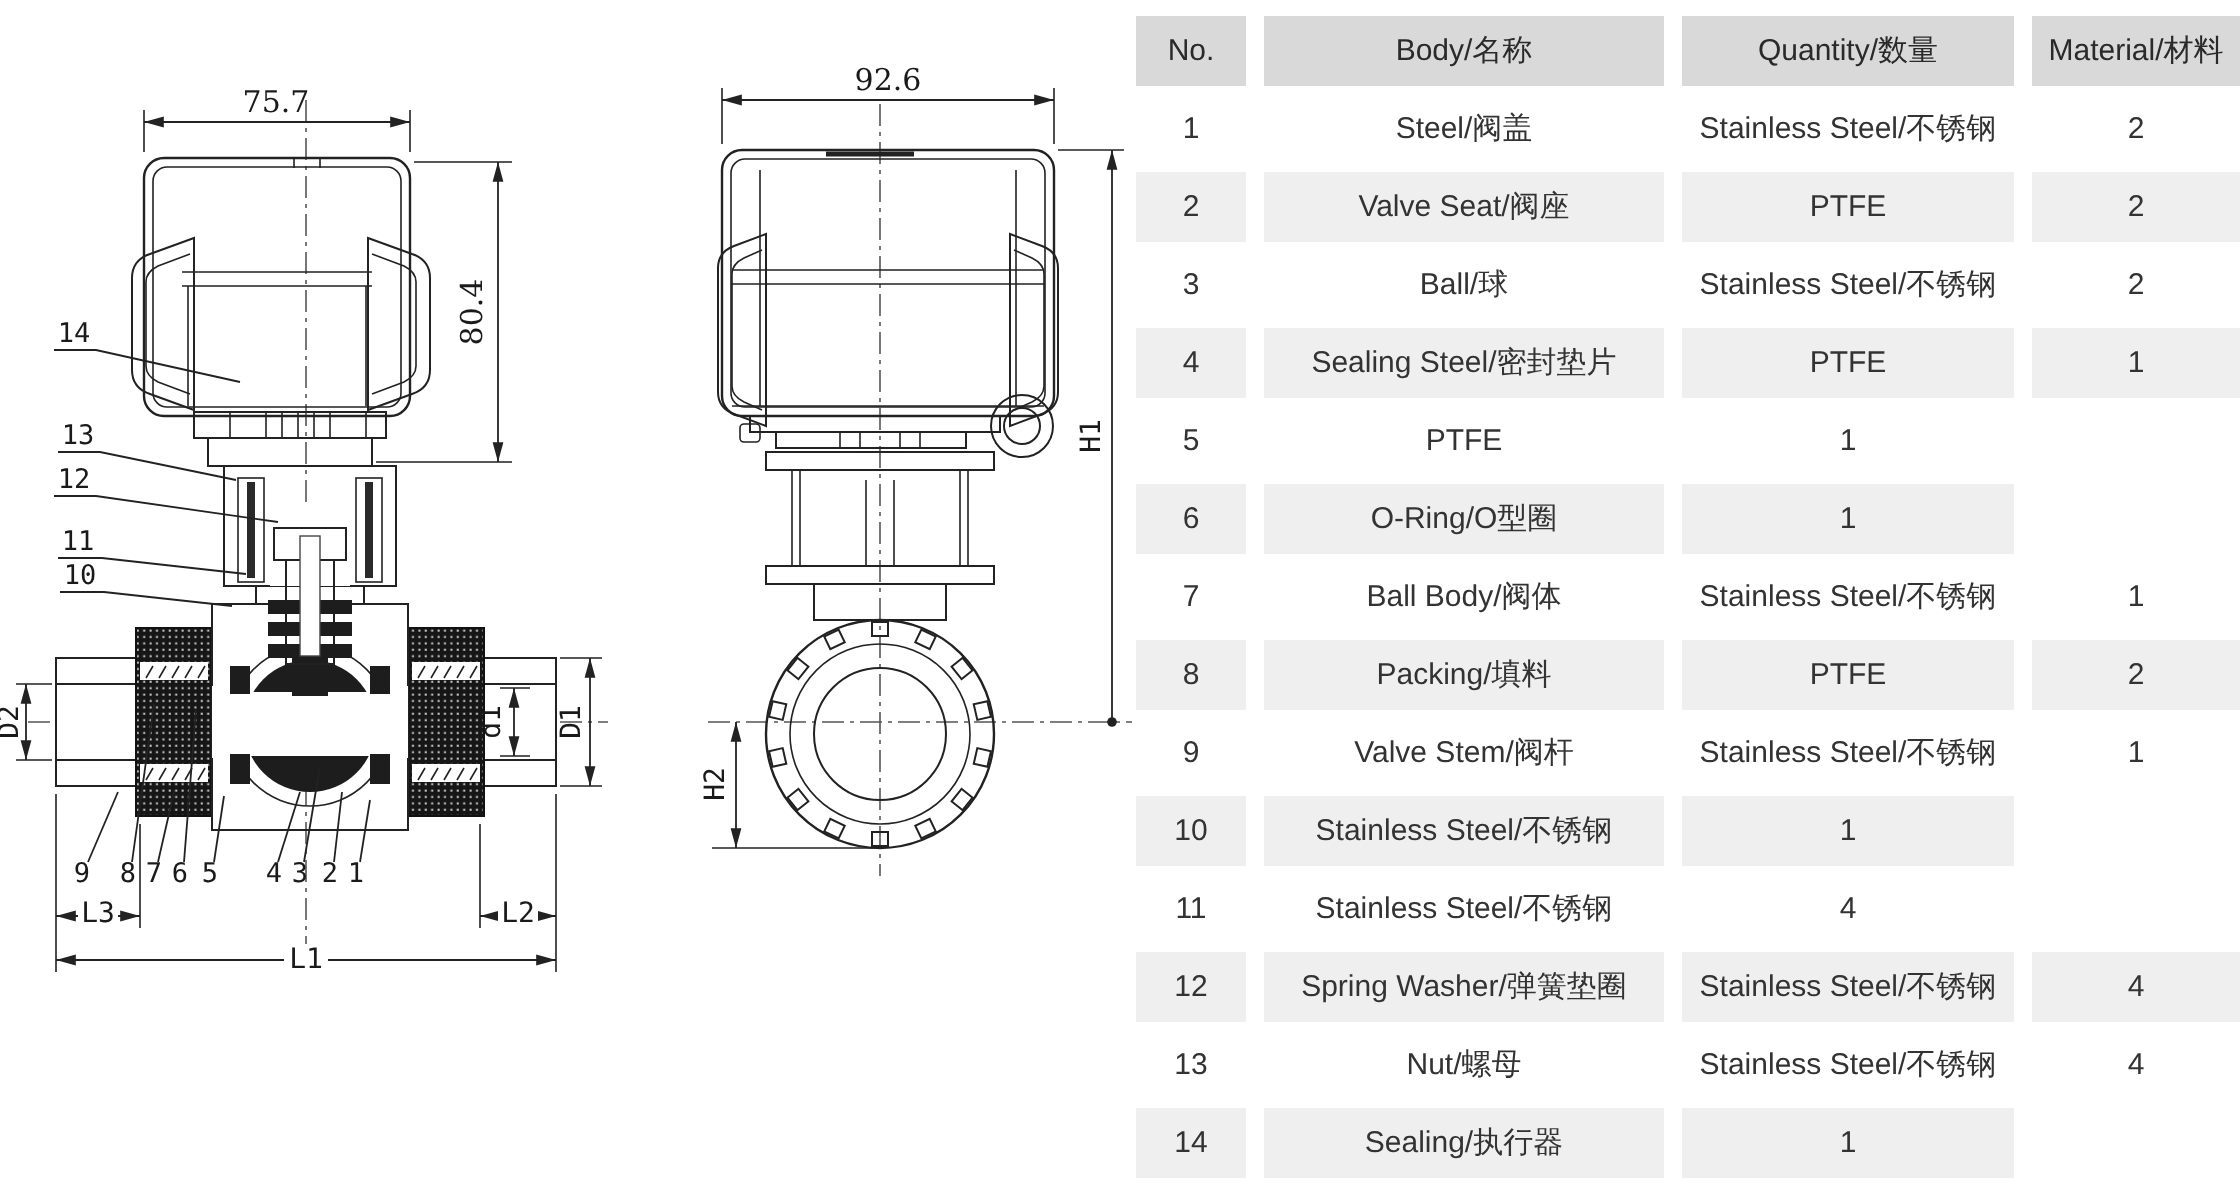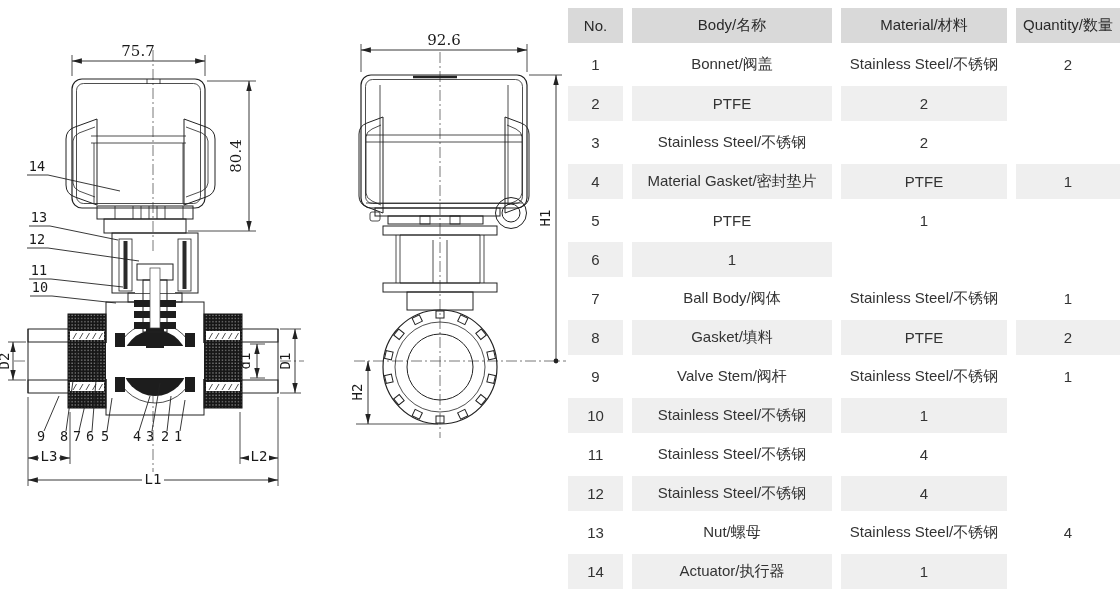--- a/index.html
+++ b/index.html
@@ -332,64 +332,67 @@
       <path class="thin" d="M56,424 H138"></path>
       <path class="dim" d="M68,361 V424" marker-start="url(#arr)" marker-end="url(#arr)"></path>
       <text class="dimlet" transform="translate(62,392) rotate(-90)" text-anchor="middle">H2</text>
     </g>
   </svg>
 
   <div class="bom">
     <div class="brow head">
       <div class="cell">No.</div>
       <div class="cell">Body/名称</div>
+      <div class="cell">Quantity/数量</div>
       <div class="cell">Material/材料</div>
-      <div class="cell">Quantity/数量</div>
     </div>
     <div id="bom-rows">
         <div class="brow">
           <div class="cell">1</div>
-          <div class="cell">Bonnet/阀盖</div>
+          <div class="cell">Steel/阀盖</div>
           <div class="cell">Stainless Steel/不锈钢</div>
           <div class="cell">2</div>
         </div>
         <div class="brow alt">
           <div class="cell">2</div>
+          <div class="cell">Valve Seat/阀座</div>
           <div class="cell">PTFE</div>
           <div class="cell">2</div>
         </div>
         <div class="brow">
           <div class="cell">3</div>
+          <div class="cell">Ball/球</div>
           <div class="cell">Stainless Steel/不锈钢</div>
           <div class="cell">2</div>
         </div>
         <div class="brow alt">
           <div class="cell">4</div>
-          <div class="cell">Material Gasket/密封垫片</div>
+          <div class="cell">Sealing Steel/密封垫片</div>
           <div class="cell">PTFE</div>
           <div class="cell">1</div>
         </div>
         <div class="brow">
           <div class="cell">5</div>
           <div class="cell">PTFE</div>
           <div class="cell">1</div>
         </div>
         <div class="brow alt">
           <div class="cell">6</div>
+          <div class="cell">O-Ring/O型圈</div>
           <div class="cell">1</div>
         </div>
         <div class="brow">
           <div class="cell">7</div>
           <div class="cell">Ball Body/阀体</div>
           <div class="cell">Stainless Steel/不锈钢</div>
           <div class="cell">1</div>
         </div>
         <div class="brow alt">
           <div class="cell">8</div>
-          <div class="cell">Gasket/填料</div>
+          <div class="cell">Packing/填料</div>
           <div class="cell">PTFE</div>
           <div class="cell">2</div>
         </div>
         <div class="brow">
           <div class="cell">9</div>
           <div class="cell">Valve Stem/阀杆</div>
           <div class="cell">Stainless Steel/不锈钢</div>
           <div class="cell">1</div>
         </div>
         <div class="brow alt">
@@ -397,30 +400,31 @@
           <div class="cell">Stainless Steel/不锈钢</div>
           <div class="cell">1</div>
         </div>
         <div class="brow">
           <div class="cell">11</div>
           <div class="cell">Stainless Steel/不锈钢</div>
           <div class="cell">4</div>
         </div>
         <div class="brow alt">
           <div class="cell">12</div>
+          <div class="cell">Spring Washer/弹簧垫圈</div>
           <div class="cell">Stainless Steel/不锈钢</div>
           <div class="cell">4</div>
         </div>
         <div class="brow">
           <div class="cell">13</div>
           <div class="cell">Nut/螺母</div>
           <div class="cell">Stainless Steel/不锈钢</div>
           <div class="cell">4</div>
         </div>
         <div class="brow alt">
           <div class="cell">14</div>
-          <div class="cell">Actuator/执行器</div>
+          <div class="cell">Sealing/执行器</div>
           <div class="cell">1</div>
         </div>
       </div>
   </div>
 
 </div>
 
 </body></html>

